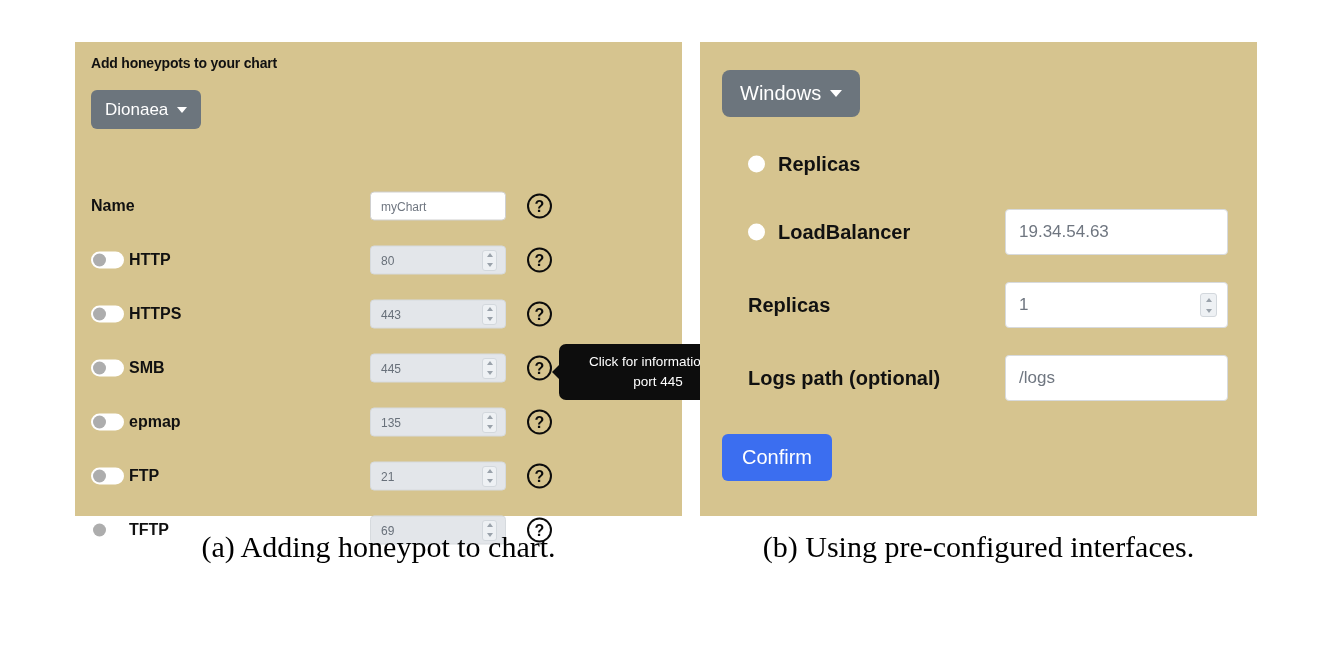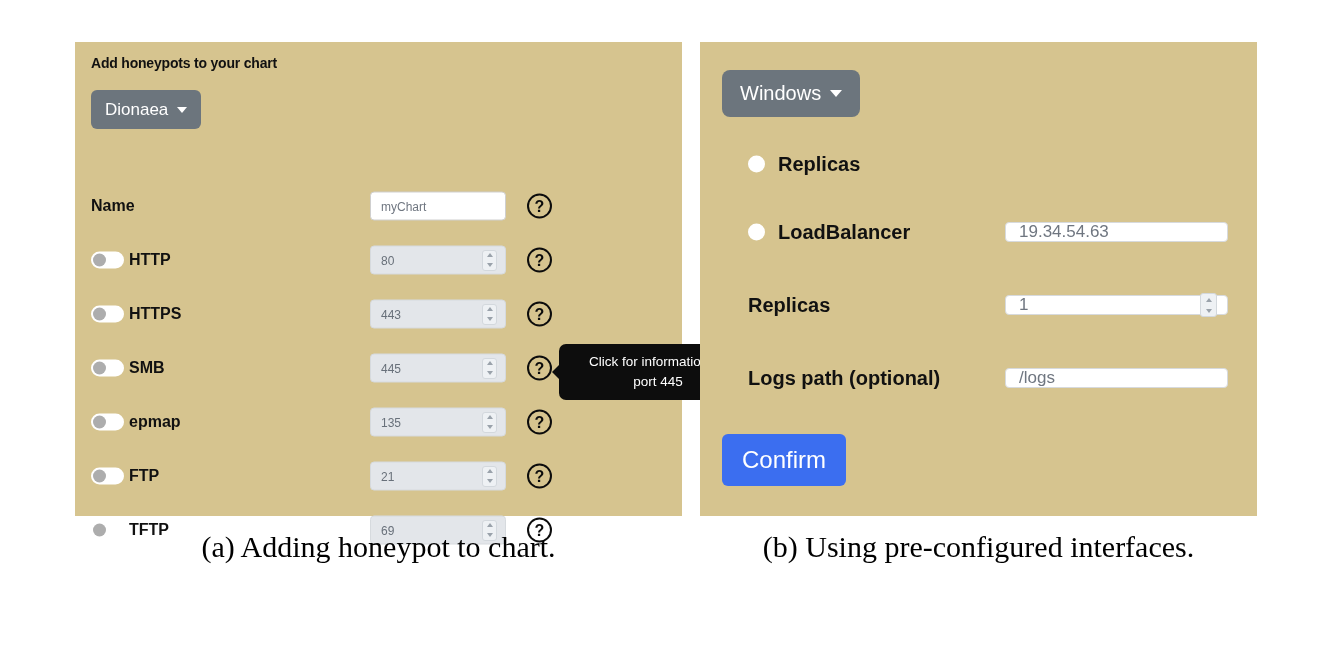--- a/index.html
+++ b/index.html
@@ -250,21 +250,21 @@
   }
   .brow-label.with-radio { left: 78px; }
   .brow-label.no-radio   { left: 48px; }
 
   .bfield {
     position: absolute;
     left: 305px;
     top: 50%;
     transform: translateY(-50%);
     width: 223px;
-    height: 20px;
+    height: 46px;
     background: #ffffff;
     border: 1px solid #d7dadd;
     border-radius: 4px;
     box-sizing: border-box;
     display: flex;
     align-items: center;
     padding-left: 13px;
     font-size: 17px;
     color: #6f7680;
   }
@@ -276,21 +276,21 @@
 
   .confirm-btn {
     position: absolute;
     left: 22px;
     top: 392px;
     background: #3b6ef0;
     color: #ffffff;
     border: none;
     border-radius: 6px;
     font-family: "Liberation Sans", sans-serif;
-    font-size: 24px;
+    font-size: 20px;
     padding: 12px 20px;
     cursor: pointer;
     white-space: nowrap;
   }
 </style>
 </head>
 <body>
 
 <div class="figure-row">
 

